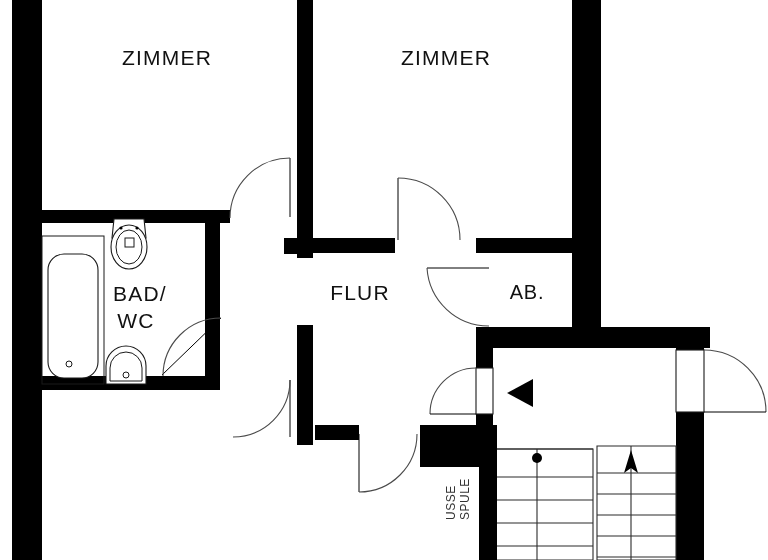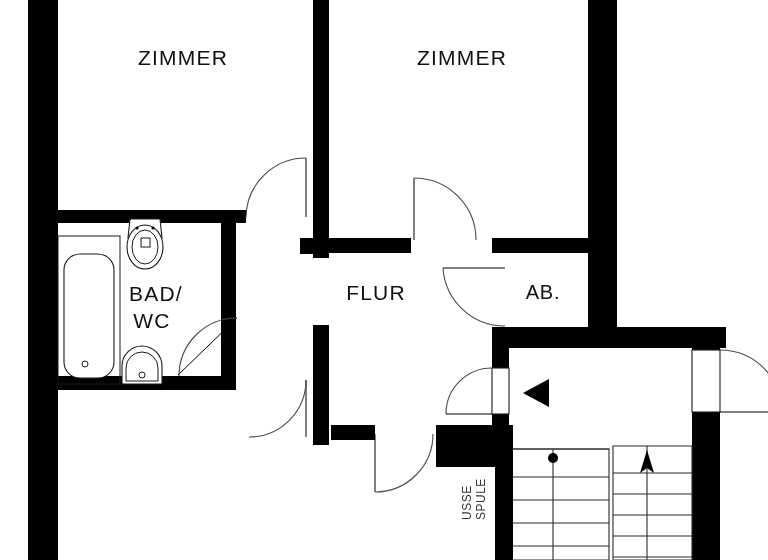--- a/index.html
+++ b/index.html
@@ -11,21 +11,20 @@
     width: 768px;
     height: 560px;
     overflow: hidden;
     font-family: "Liberation Sans", sans-serif;
   }
   #floorplan-root {
     position: relative;
     width: 640px;
     height: 560px;
     background: #ffffff;
-    padding-left: 16px;
   }
   #floorplan-svg {
     display: block;
     width: 768px;
     height: 560px;
   }
   .room-label {
     font-family: "Liberation Sans", sans-serif;
     font-size: 21px;
     letter-spacing: 1.2px;

